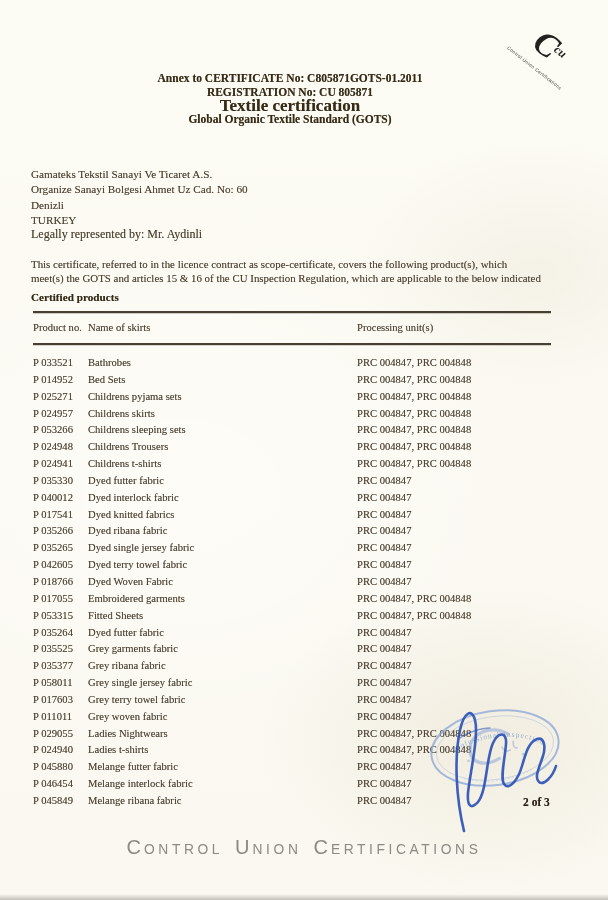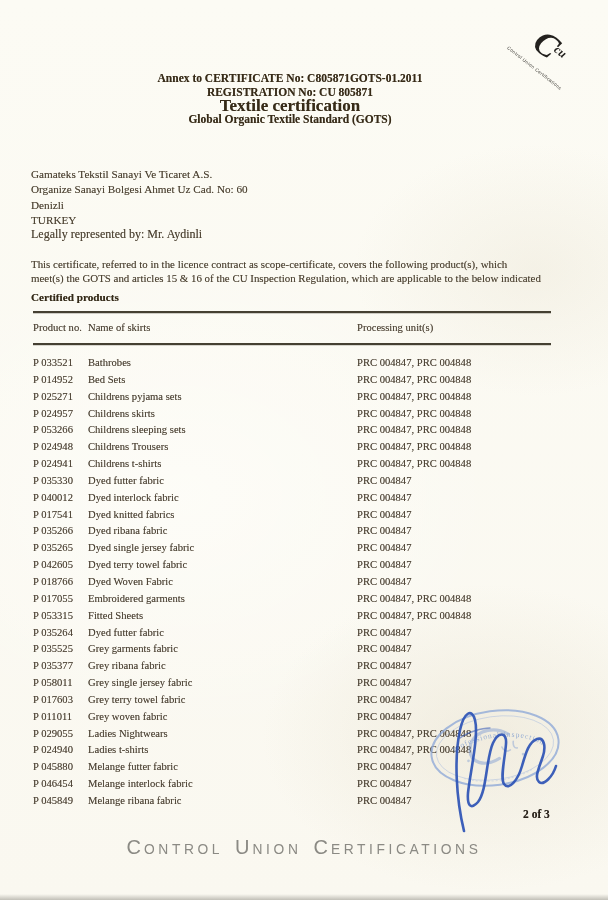--- a/index.html
+++ b/index.html
@@ -86,21 +86,20 @@
   .trow span{top:2px;}
   
   .stamp{position:absolute;left:418px;top:696px;}
   
   .signature{position:absolute;left:438px;top:698px;}
   
   .page-number{
     position:absolute;left:523px;top:796px;
     font-size:11.5px;font-weight:bold;color:#29221a;
     text-shadow:0 0 0.5px rgba(41,34,26,0.5);
-    margin-top:12px;
   }
   
   .footer{
     position:absolute;top:836px;left:0;width:608px;text-align:center;
     font-family:"Liberation Sans",sans-serif;color:#8b8a84;white-space:nowrap;
   }
   .fword{margin:0 6px;}
   .finitial{font-size:20px;letter-spacing:3px;}
   .frest{font-size:13.8px;letter-spacing:3.6px;}
 </style>

